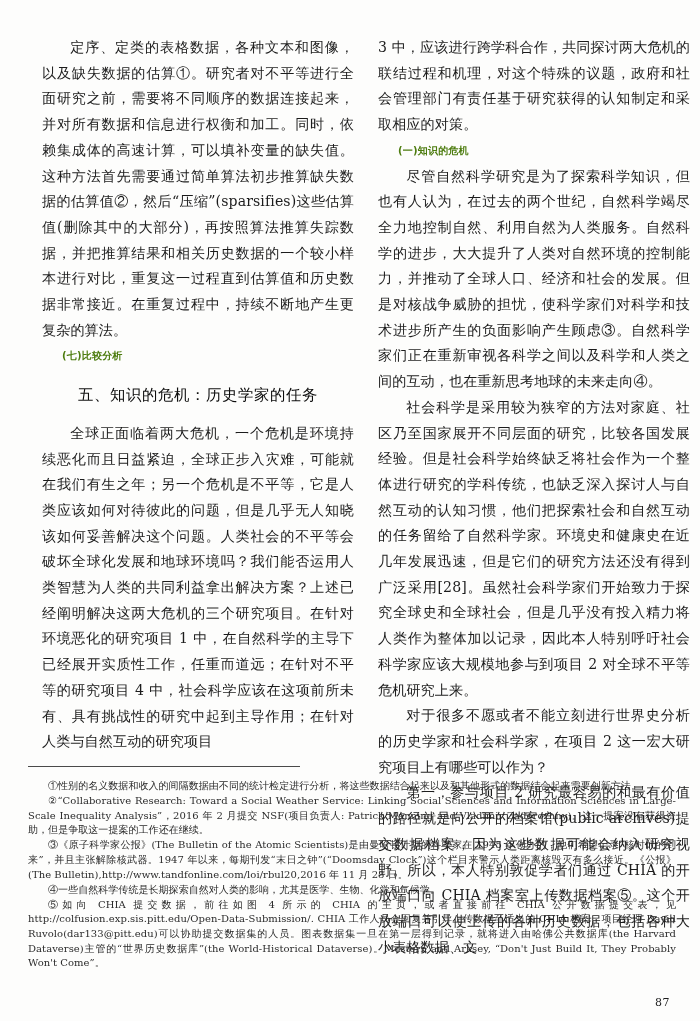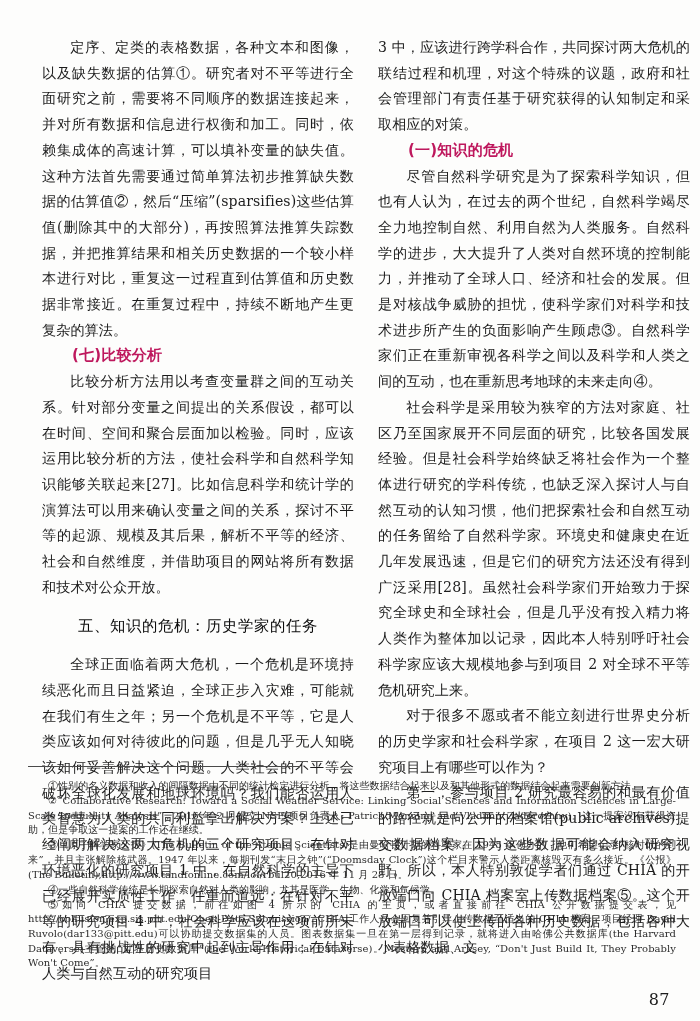--- a/index.html
+++ b/index.html
@@ -49,26 +49,26 @@
     text-align: justify;
     text-justify: inter-ideograph;
     text-indent: 2em;
     letter-spacing: 0.1px;
     color: #1c1c1c;
   }
   p.body.noindent { text-indent: 0; }
 
   h3.subhead {
     margin: 0;
-    font-size: 15px;
+    font-size: 10px;
     line-height: 25.7px;
     font-weight: bold;
     text-indent: 2em;
     letter-spacing: 0.2px;
-    color: #be185d;
+    color: #4d7c0f;
     font-family: "DejaVu Sans", "Liberation Sans", sans-serif;
   }
 
   h2.section-head {
     margin: 0;
     padding: 14px 0 12px 0;
     font-size: 15.4px;
     line-height: 25.7px;
     font-weight: normal;
     text-align: center;
@@ -100,39 +100,38 @@
     text-indent: 2em;
     color: #2a2a2a;
     letter-spacing: 0.05px;
   }
 
   
   #page-number {
     position: absolute;
     right: 30px;
     bottom: 12px;
-    font-size: 16px;
+    font-size: 11px;
     color: #1c1c1c;
     letter-spacing: 0.5px;
   }
 </style>
 </head>
 <body>
 
 <div id="page">
 
   <div class="columns">
 
     <div class="col col-left">
 
       <p class="body">定序、定类的表格数据，各种文本和图像，以及缺失数据的估算①。研究者对不平等进行全面研究之前，需要将不同顺序的数据连接起来，并对所有数据和信息进行权衡和加工。同时，依赖集成体的高速计算，可以填补变量的缺失值。这种方法首先需要通过简单算法初步推算缺失数据的估算值②，然后“压缩”(sparsifies)这些估算值(删除其中的大部分)，再按照算法推算失踪数据，并把推算结果和相关历史数据的一个较小样本进行对比，重复这一过程直到估算值和历史数据非常接近。在重复过程中，持续不断地产生更复杂的算法。</p>
 
       <h3 class="subhead">(七)比较分析</h3>
 
-      <p class="body">比较分析方法用以考查变量群之间的互动关系。针对部分变量之间提出的关系假设，都可以在时间、空间和聚合层面加以检验。同时，应该运用比较分析的方法，使社会科学和自然科学知识能够关联起来[27]。比如信息科学和统计学的演算法可以用来确认变量之间的关系，探讨不平等的起源、规模及其后果，解析不平等的经济、社会和自然维度，并借助项目的网站将所有数据和技术对公众开放。</p>
 
       <h2 class="section-head">五、知识的危机：历史学家的任务</h2>
 
       <p class="body">全球正面临着两大危机，一个危机是环境持续恶化而且日益紧迫，全球正步入灾难，可能就在我们有生之年；另一个危机是不平等，它是人类应该如何对待彼此的问题，但是几乎无人知晓该如何妥善解决这个问题。人类社会的不平等会破坏全球化发展和地球环境吗？我们能否运用人类智慧为人类的共同利益拿出解决方案？上述已经阐明解决这两大危机的三个研究项目。在针对环境恶化的研究项目 1 中，在自然科学的主导下已经展开实质性工作，任重而道远；在针对不平等的研究项目 4 中，社会科学应该在这项前所未有、具有挑战性的研究中起到主导作用；在针对人类与自然互动的研究项目</p>
     </div>
 
     <div class="col col-right">
 
       <p class="body noindent">3 中，应该进行跨学科合作，共同探讨两大危机的联结过程和机理，对这个特殊的议题，政府和社会管理部门有责任基于研究获得的认知制定和采取相应的对策。</p>
 

